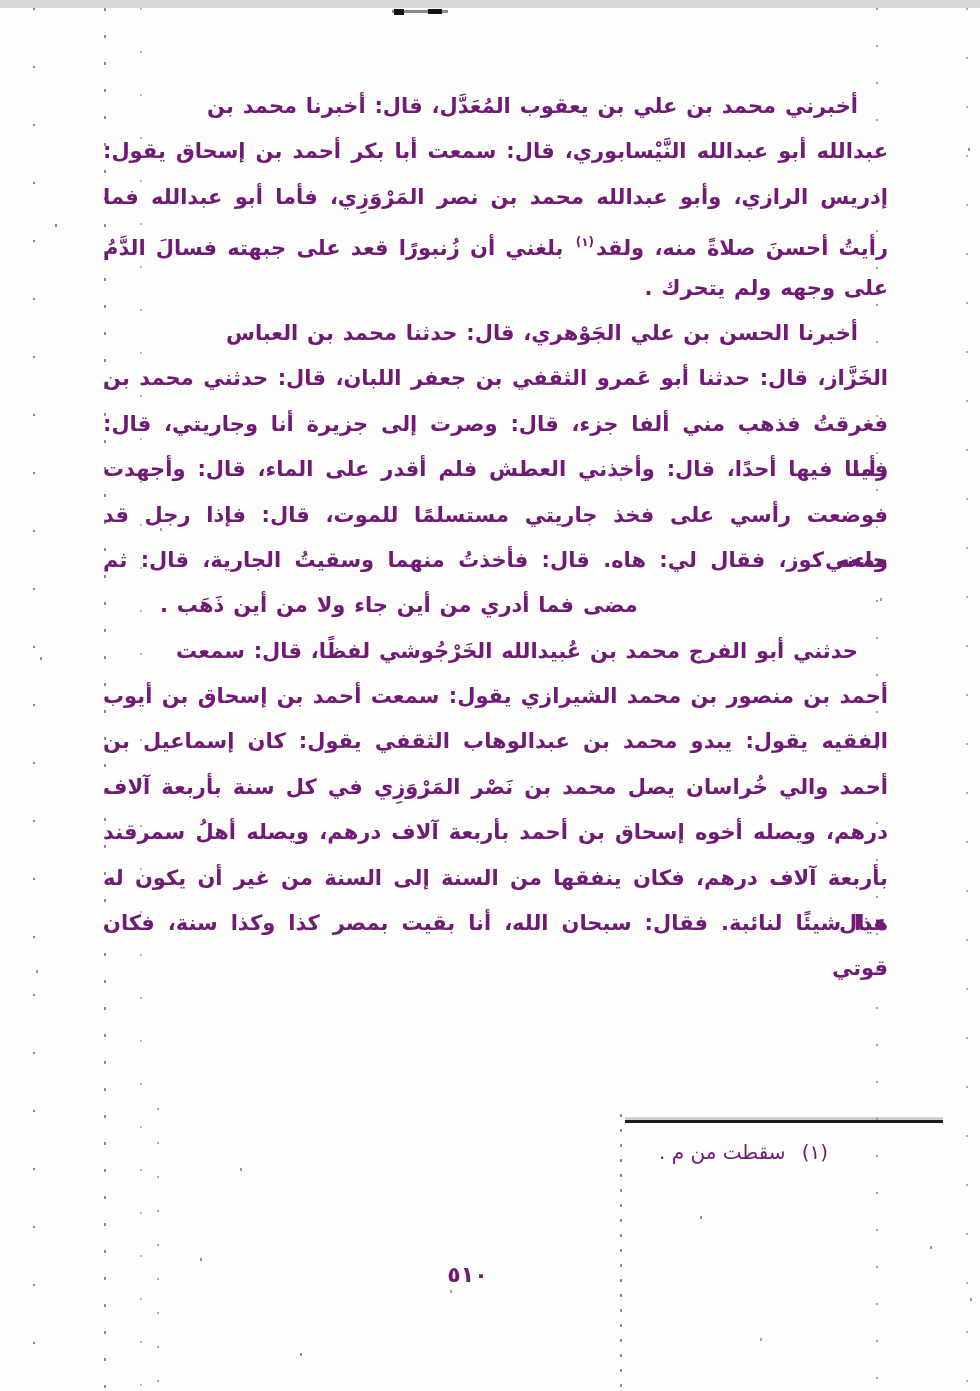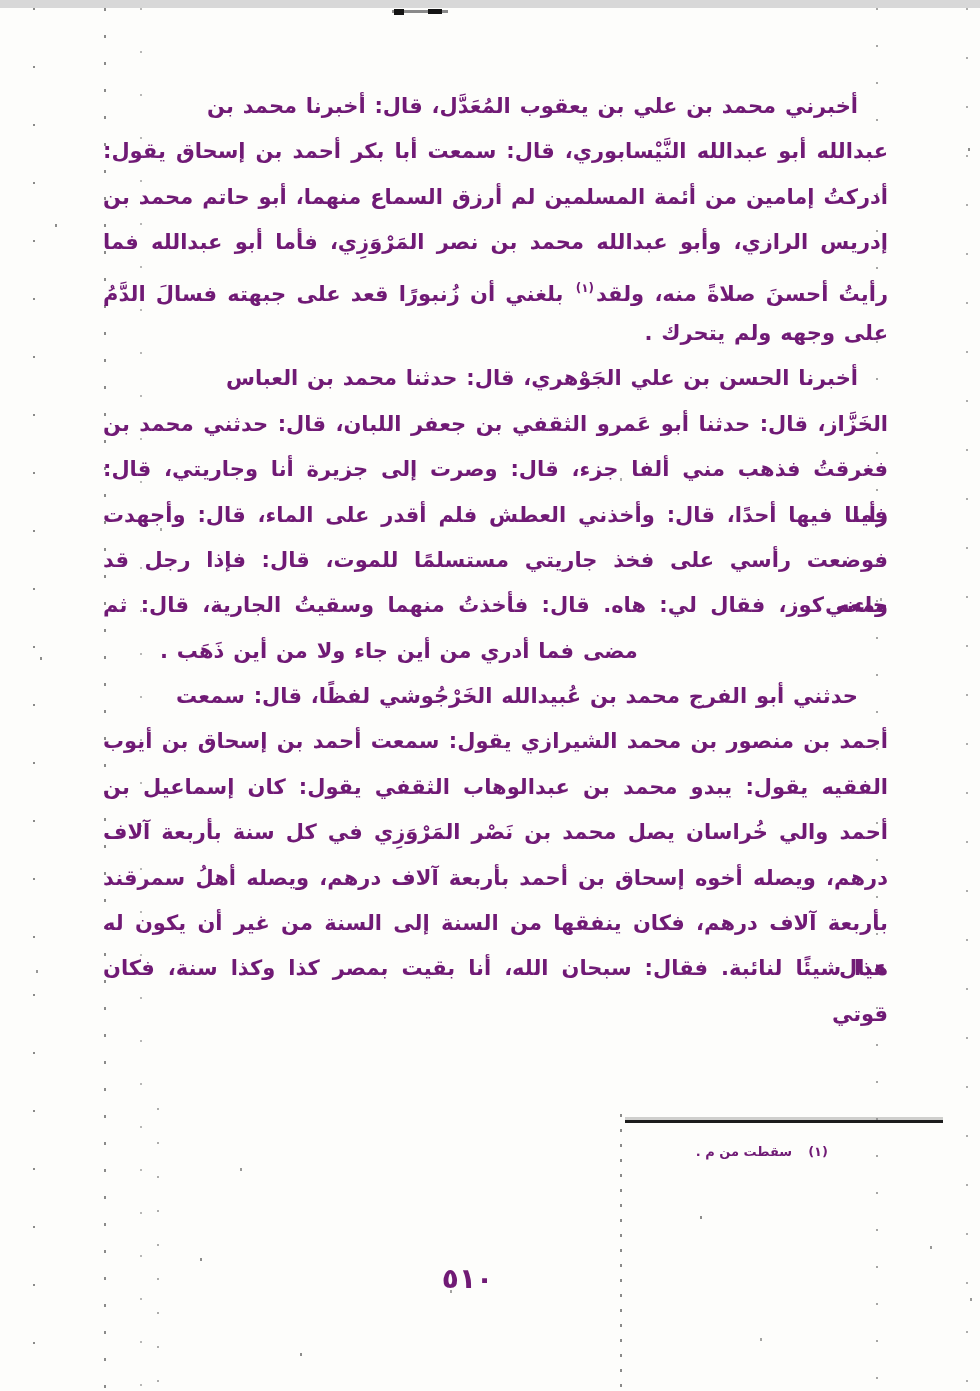--- a/index.html
+++ b/index.html
@@ -22,27 +22,27 @@
   .line.end{text-align-last:right;}
   .line.endleft{text-align-last:left;padding-left:57px;padding-right:210px;}
   sup.noteref{font-size:12px;font-weight:700;vertical-align:9px;margin:0 2px;}
   
   .fnsep{
     position:absolute;left:625px;top:1112px;width:318px;height:3px;
     background:#1c1c1c;box-shadow:0 -3px 0 rgba(120,120,120,.35);
   }
   .footnote{
     position:absolute;top:1127px;right:152px;direction:rtl;
-    font-size:13px;font-weight:700;line-height:34px;
+    font-size:20px;font-weight:400;line-height:34px;
   }
   .fnmark{margin-left:16px;}
   
   .pagenum{
     position:absolute;top:1254px;left:0;width:935px;text-align:center;
-    font-size:28px;font-weight:700;letter-spacing:7px;direction:ltr;
+    font-size:22px;font-weight:700;letter-spacing:7px;direction:ltr;
   }
   
   .vdots{position:absolute;top:0;bottom:0;width:2px;pointer-events:none;}
   #vd1{left:33px;background:repeating-linear-gradient(to bottom,rgba(25,25,25,.5) 0 2px,transparent 2px 58px);}
   #vd2{left:104px;background:repeating-linear-gradient(to bottom,rgba(25,25,25,.5) 0 3px,transparent 3px 27px);}
   #vd3{left:140px;background:repeating-linear-gradient(to bottom,rgba(25,25,25,.3) 0 2px,transparent 2px 43px);}
   #vd4{left:876px;background:repeating-linear-gradient(to bottom,rgba(25,25,25,.38) 0 2px,transparent 2px 37px);}
   #vd5{left:620px;top:1106px;background:repeating-linear-gradient(to bottom,rgba(25,25,25,.5) 0 3px,transparent 3px 15px);}
   #vd6{left:966px;background:repeating-linear-gradient(to bottom,rgba(25,25,25,.35) 0 2px,transparent 2px 49px);}
   #vd7{left:157px;top:1100px;background:repeating-linear-gradient(to bottom,rgba(25,25,25,.35) 0 2px,transparent 2px 34px);}
@@ -82,21 +82,20 @@
   <div class="vdots" id="vd6"></div>
   <div class="vdots" id="vd7"></div>
   <div class="topmark"></div>
   <div class="noise"></div>
 
   <div class="textblock" dir="rtl">
 
     <div class="para">
       <div class="line first">أخبرني محمد بن علي بن يعقوب المُعَدَّل، قال: أخبرنا محمد بن</div>
       <div class="line">عبدالله أبو عبدالله النَّيْسابوري، قال: سمعت أبا بكر أحمد بن إسحاق يقول:</div>
-      <div class="line">أدركتُ إمامين من أئمة المسلمين لم أرزق السماع منهما، أبو حاتم محمد بن</div>
       <div class="line">إدريس الرازي، وأبو عبدالله محمد بن نصر المَرْوَزِي، فأما أبو عبدالله فما</div>
       <div class="line"><span>رأيتُ أحسنَ صلاةً منه، ولقد</span><sup class="noteref">(١)</sup> <span>بلغني أن زُنبورًا قعد على جبهته فسالَ الدَّمُ</span></div>
       <div class="line end">على وجهه ولم يتحرك .</div>
     </div>
 
     <div class="para">
       <div class="line first">أخبرنا الحسن بن علي الجَوْهري، قال: حدثنا محمد بن العباس</div>
       <div class="line">الخَزَّاز، قال: حدثنا أبو عَمرو الثقفي بن جعفر اللبان، قال: حدثني محمد بن</div>
       <div class="line">فغرقتُ فذهب مني ألفا جزء، قال: وصرت إلى جزيرة أنا وجاريتي، قال: فما</div>
       <div class="line">رأينا فيها أحدًا، قال: وأخذني العطش فلم أقدر على الماء، قال: وأجهدت</div>

